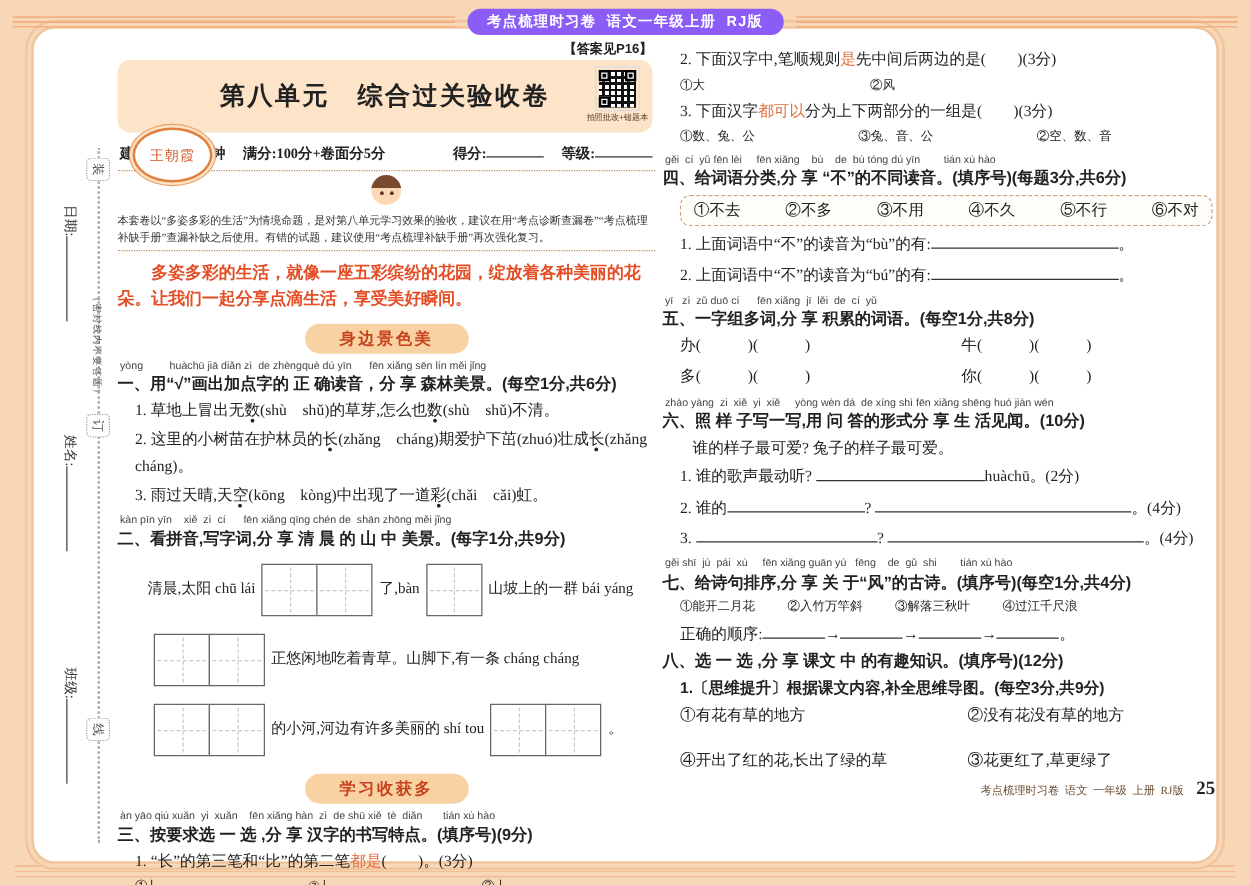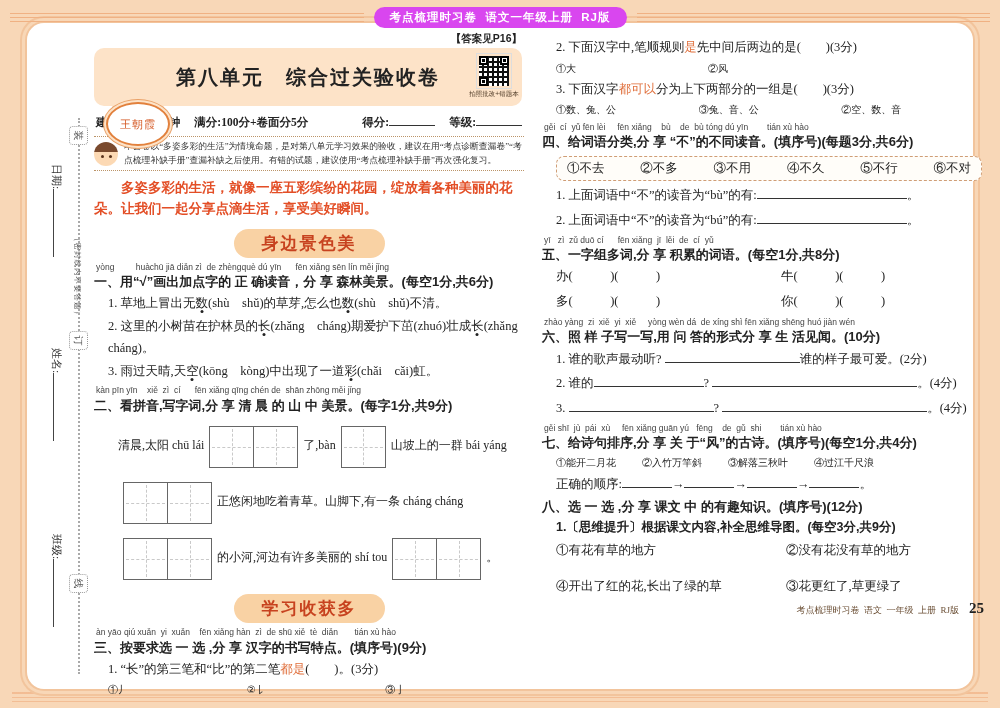--- a/index.html
+++ b/index.html
@@ -8,41 +8,41 @@
     font-family:"Liberation Sans", sans-serif;
     background:#f8d7b7;
     position:relative; overflow:hidden;
     color:#222;
   }
   .wavestrip { position:absolute; left:12px; right:12px; height:10px;
     background:repeating-linear-gradient(180deg,#f1b488 0 1.5px, transparent 1.5px 4.5px); opacity:.75; }
   .topbar { position:absolute; top:7px; left:0; right:0; display:flex; align-items:center; z-index:3; }
   .topbar::before,.topbar::after { content:""; flex:1; height:9px; margin:0 10px;
     background:repeating-linear-gradient(180deg,#f0b183 0 1.5px, transparent 1.5px 4px); }
-  .pill { background:#d946ef; color:#fff; font-size:11.5px; font-weight:bold;
+  .pill { background:#8b5cf6; color:#fff; font-size:11.5px; font-weight:bold;
     padding:3px 16px; border-radius:11px; letter-spacing:1px; white-space:pre; }
 
   .page { position:absolute; left:30px; top:26px; width:940px; height:660px;
     background:#fff; border-radius:14px;
     box-shadow:0 0 0 3px #fff, 0 0 0 5px #f2c49c, 0 0 0 8px #f8d7b7, 0 0 0 10px #f2c49c; }
 
   
   .bindline { position:absolute; left:48px; top:92px; bottom:12px; border-left:2px dotted #a9a9a9; }
   .bindbox { position:absolute; left:39px; width:19px; height:19px; background:#fff;
     border:1px dotted #999; border-radius:4px; font-size:10px; color:#555;
     display:flex; align-items:center; justify-content:center; transform:rotate(90deg); z-index:2; }
   .rot { position:absolute; transform:rotate(90deg); transform-origin:left top;
     white-space:nowrap; font-size:11px; color:#333; font-family:"Liberation Serif", serif; }
   .rot .vblank { display:inline-block; width:68px; border-bottom:1px solid #444; height:10px; }
   .sealnote { font-size:7.5px; letter-spacing:1px; color:#555; }
 
   
   .col { position:absolute; top:0; }
   .left-col  { left:64px; width:430px; }
-  .right-col { left:512px; width:442px; }
+  .right-col { left:500px; width:442px; }
 
   .answer-ref { text-align:right; font-size:10.5px; font-weight:bold; margin:6px 2px 2px 0; }
 
   .headcard { position:relative; background:#fde3c8; border-radius:10px; height:58px; margin-right:2px; }
   .logo { position:absolute; left:12px; top:7px; width:64px; height:44px; border-radius:50%;
     background:#fff; border:2.5px solid #e2813d; display:flex; align-items:center; justify-content:center;
     color:#d4551f; font-weight:normal; font-size:11px; letter-spacing:1px;
     box-shadow:0 0 0 2px #fde3c8, 0 0 0 3px #e9a066;margin-top:47px; }
   .headtitle { text-align:center; line-height:58px; font-size:20px; font-weight:bold; letter-spacing:2px; }
   .qr { position:absolute; right:10px; top:5px; width:36px; height:36px; background:#fff; border:1px solid #ddd;
@@ -54,32 +54,32 @@
   .qr i.tl{left:2px;top:2px;} .qr i.tr{right:2px;top:2px;} .qr i.bl{left:2px;bottom:2px;} 
   .qr-cap2 { position:absolute; right:0px; top:42px; width:56px; text-align:center; font-size:6.5px; color:#503c28; }
 
   .metaline { display:flex; align-items:baseline; font-size:11.5px; font-weight:bold;
     font-family:"Liberation Serif", serif; margin:7px 2px 0 2px; }
   .metaline .gap { width:14px; }
   .metaline .right { margin-left:auto; display:flex; align-items:baseline; }
   .blank { display:inline-block; border-bottom:1px solid #333; height:13px; vertical-align:-2px; }
 
   .notice { display:flex; align-items:center; gap:6px; margin-top:6px; padding:3px 0;
-    border-top:1.5px dotted #bb9468; border-bottom:1.5px dotted #bb9468; }
+    border-top:1.5px dotted #bb9468; border-bottom:1.5px dotted #bb9468;flex-direction:column; }
   .avatar { width:24px; height:24px; border-radius:50%; flex:0 0 24px; position:relative;
     background:linear-gradient(180deg,#7a4a2e 0 42%, #fcd9b4 42%); }
   .avatar::after { content:""; position:absolute; left:7px; top:13px; width:3px; height:3px;
     border-radius:50%; background:#59331c; box-shadow:8px 0 0 #59331c; }
   .notice p { font-size:8.8px; line-height:1.55; color:#333; font-family:"Liberation Serif", serif; }
 
   .intro { margin-top:7px; color:#e34e26; font-weight:bold; font-size:13.5px; line-height:1.55;
     text-indent:2em; font-family:"Liberation Serif", serif; }
 
   .badge { width:fit-content; margin:9px auto 5px auto; background:#f9d2a4; color:#c7421f;
-    font-weight:bold; font-size:17px; padding:3px 28px; border-radius:16px; letter-spacing:2px; }
+    font-weight:bold; font-size:13px; padding:3px 28px; border-radius:16px; letter-spacing:2px; }
 
   .pinyin { font-size:8.5px; color:#444; white-space:pre; line-height:1.1; margin:4px 0 0 2px;
     overflow:hidden; }
   .stem { font-size:13px; font-weight:bold; line-height:1.45; margin-top:1px; }
   .item { font-size:12.5px; line-height:1.8; font-family:"Liberation Serif", serif;
     padding-left:14px; text-indent:-0px; }
   .du { position:relative; }
   .du::after { content:""; position:absolute; left:50%; bottom:-3px; width:3px; height:3px;
     border-radius:50%; background:#222; transform:translateX(-50%); }
   .hl { color:#e0703d; }
@@ -269,22 +269,23 @@
         <span>办(　　　)(　　　)</span>
         <span>牛(　　　)(　　　)</span>
         <span>多(　　　)(　　　)</span>
         <span>你(　　　)(　　　)</span>
       </div>
     </div>
 
     <div>
       <div class="pinyin">zhào yàng  zi  xiě  yi  xiě     yòng wèn dá  de xíng shì fēn xiǎng shēng huó jiàn wén</div>
       <div class="stem">六、照 样 子写一写,用 问 答的形式分 享  生 活见闻。(10分)</div>
-      <div class="ansline">
-        <span>1. 谁的歌声最动听?</span>&nbsp;<span class="blank" style="width:135px;"></span><span>谁的样子最可爱。(2分)</span>
+      <div class="item" style="padding-left:24px;">谁的样子最可爱? 兔子的样子最可爱。</div>
+      <div class="ansline">
+        <span>1. 谁的歌声最动听?</span>&nbsp;<span class="blank" style="width:135px;"></span><span>huàchū。(2分)</span>
       </div>
       <div class="ansline">
         <span>2. 谁的</span><span class="blank" style="width:110px;"></span><span>?</span>&nbsp;<span class="blank" style="width:205px;"></span><span>。(4分)</span>
       </div>
       <div class="ansline">
         <span>3.</span>&nbsp;<span class="blank" style="width:145px;"></span><span>?</span>&nbsp;<span class="blank" style="width:205px;"></span><span>。(4分)</span>
       </div>
     </div>
 
     <div>

